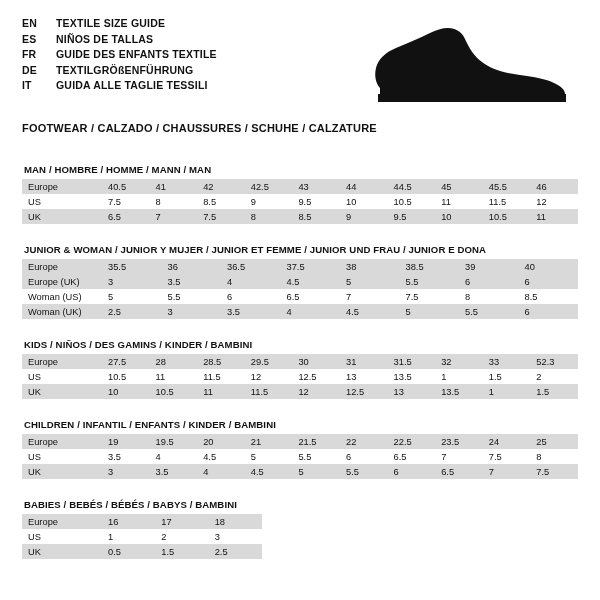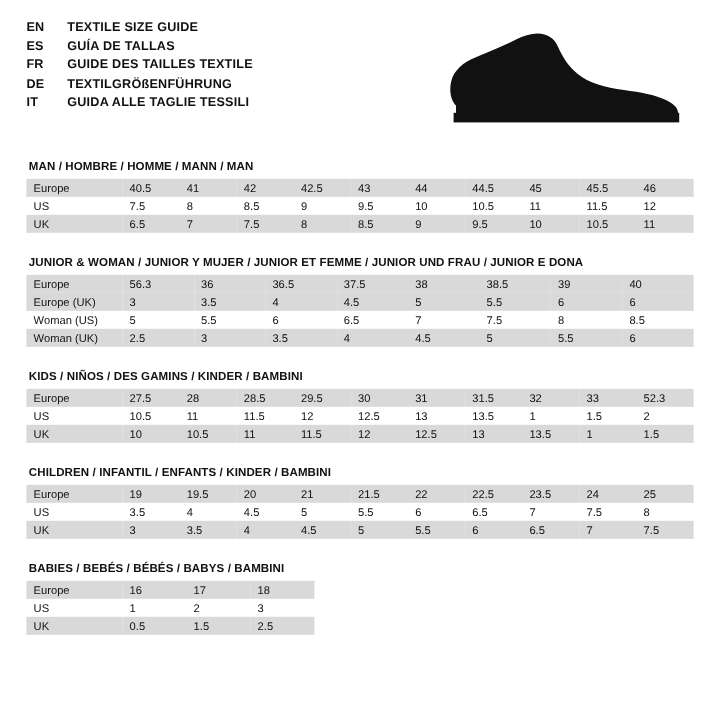--- a/index.html
+++ b/index.html
@@ -103,44 +103,45 @@
 <div class="page">
 
   <div class="header">
     <div class="lang-list">
       <div class="lang-row">
         <span class="lang-code">EN</span>
         <span class="lang-title">TEXTILE SIZE GUIDE</span>
       </div>
       <div class="lang-row">
         <span class="lang-code">ES</span>
-        <span class="lang-title">GUÍA DE TALLAS</span>
+        <span class="lang-title">NIÑOS DE TALLAS</span>
       </div>
       <div class="lang-row">
         <span class="lang-code">FR</span>
-        <span class="lang-title">GUIDE DES TAILLES TEXTILE</span>
+        <span class="lang-title">GUIDE DES ENFANTS TEXTILE</span>
       </div>
       <div class="lang-row">
         <span class="lang-code">DE</span>
         <span class="lang-title">TEXTILGRÖßENFÜHRUNG</span>
       </div>
       <div class="lang-row">
         <span class="lang-code">IT</span>
         <span class="lang-title">GUIDA ALLE TAGLIE TESSILI</span>
       </div>
     </div>
 
     <div class="shoe-wrap">
       <svg viewBox="0 0 200 78" width="200" height="78" aria-hidden="true">
         <path fill="#111111" d="M10,62 C6,58 4,50 6,42 C8,33 16,26 26,22 C38,17 50,12 60,7 C66,4 72,2 78,2 C86,2 92,6 95,13 C99,22 104,30 112,36 C121,43 134,47 150,49 C164,51 176,53 184,57 C191,60 195,64 195,68 L195,70 L10,70 Z"></path>
         <rect x="8" y="68" width="188" height="8" fill="#111111"></rect>
       </svg>
     </div>
   </div>
 
+  <div class="footwear-line">FOOTWEAR / CALZADO / CHAUSSURES / SCHUHE / CALZATURE</div>
 
   <div class="section first">
     <div class="section-title">MAN / HOMBRE / HOMME / MANN / MAN</div>
     <table class="size">
       <tbody>
           <tr class="shade">
         <td class="label">Europe</td>
         <td>40.5</td>
         <td>41</td>
         <td>42</td>
@@ -181,21 +182,21 @@
     </tbody>
       </table>
   </div>
 
   <div class="section">
     <div class="section-title">JUNIOR &amp; WOMAN / JUNIOR Y MUJER / JUNIOR ET FEMME / JUNIOR UND FRAU / JUNIOR E DONA</div>
     <table class="size">
       <tbody>
           <tr class="shade">
         <td class="label">Europe</td>
-        <td>56.3</td>
+        <td>35.5</td>
         <td>36</td>
         <td>36.5</td>
         <td>37.5</td>
         <td>38</td>
         <td>38.5</td>
         <td>39</td>
         <td>40</td>
       </tr>
       <tr class="shade">
         <td class="label">Europe (UK)</td>

